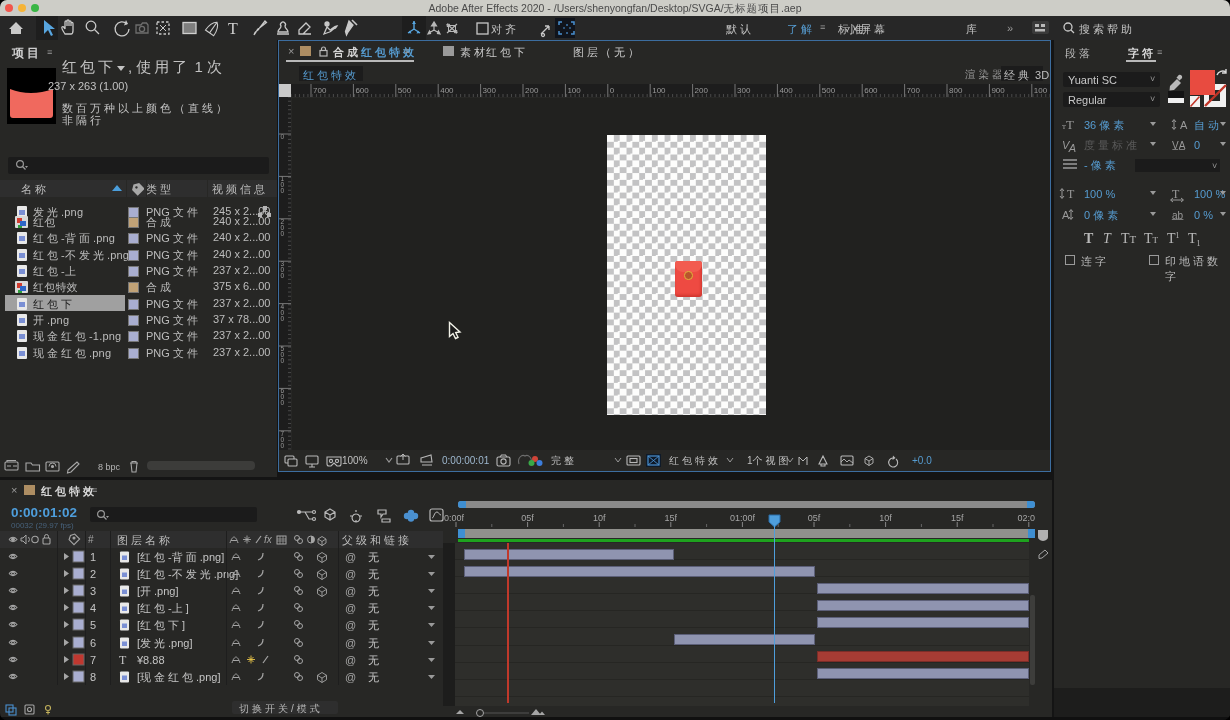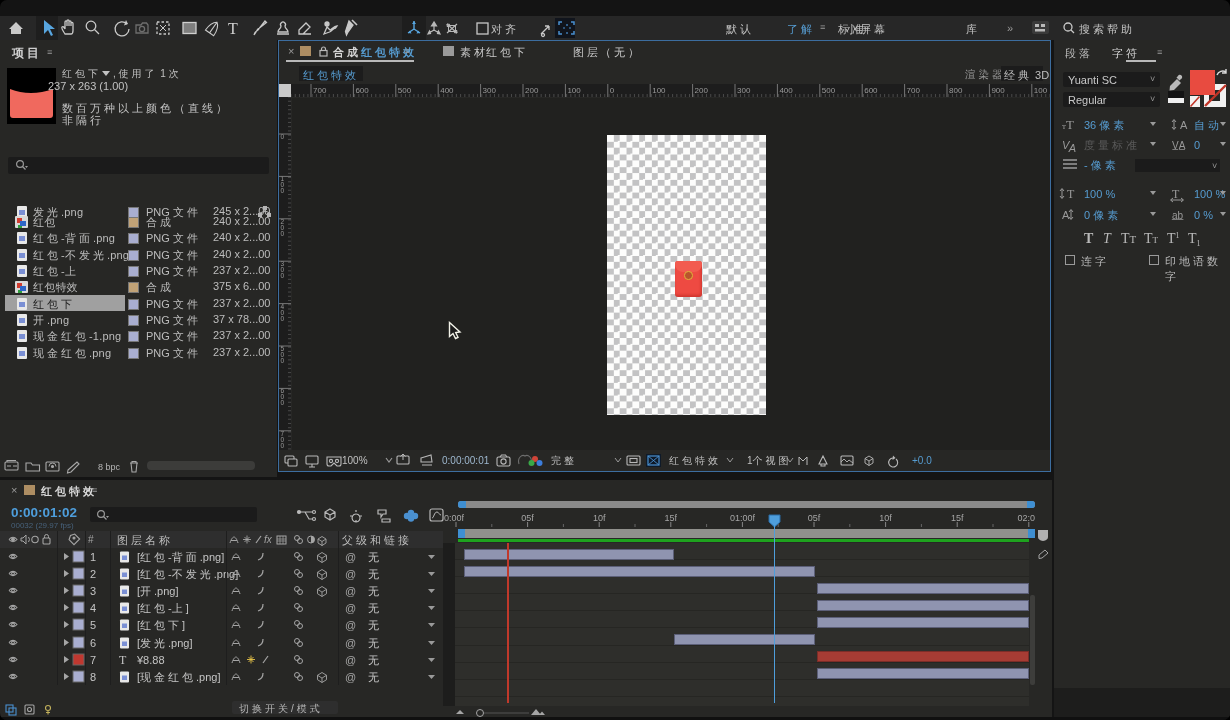--- a/index.html
+++ b/index.html
@@ -47,20 +47,26 @@
 .trow{position:absolute;left:0;width:443px;height:17px;font-size:11px;color:#c4c4c4}
 #bars{position:absolute;left:443px;top:63px;width:592px;height:163px}
 #barsbg{position:absolute;left:12px;top:0;width:574px;height:163px;background:repeating-linear-gradient(to bottom,#2e2e2b 0 16px,#262623 16px 17.1px)}
 .bar{position:absolute;height:11px;background:#8f94b0;border:1px solid #5c5f78}
 svg{display:block}
 </style>
 </head>
 <body>
 <div id="stage">
 
+<div id="titlebar" class="abs">
+  <div class="light" style="left:4.5px;background:#f2564c"></div>
+  <div class="light" style="left:17.5px;background:#f6b437"></div>
+  <div class="light" style="left:30.5px;background:#39b645"></div>
+  <div id="title-text">Adobe After Effects 2020 - /Users/shenyongfan/Desktop/SVGA/<span class="cjk" style="letter-spacing:1px">无标题项目</span>.aep</div>
+</div>
 
 <div id="toolbar" class="abs">
 <svg width="1230" height="24" viewBox="0 0 1230 24">
  <g stroke="#c9c9c9" fill="none" stroke-width="1.3">
 
   <path d="M9 13 L16 6 L23 13 L21 13 L21 18 L11 18 L11 13 Z" fill="#c9c9c9" stroke="none"></path>
 
   <rect x="36" y="0" width="22" height="24" fill="#1e1e1e" stroke="none"></rect>
   <path d="M44 4 L44 18 L48 14 L51 20 L53 19 L50 13 L55 13 Z" fill="#58a6e0" stroke="none"></path>
 
@@ -146,30 +152,44 @@
 
 <div id="proj" class="panel">
   <div style="position:absolute;left:12px;top:5px" class="tabtxt"><b class="cjk">项目</b></div>
   <div style="position:absolute;left:47px;top:7px;color:#9a9a9a;font-size:9px">≡</div>
 
   <div style="position:absolute;left:7px;top:28px;width:49px;height:56px;background:#000">
     <svg width="49" height="56" viewBox="0 0 49 56">
           <path d="M3 21 q10 4 21 4 q11 0 22-4 l0 26 q0 3-3 3 l-37 0 q-3 0-3-3 z" fill="#f0695e"></path>
         </svg>
   </div>
-  <div style="position:absolute;left:62px;top:27px;font-size:10px;color:#c2c2c2"><span class="cjk">红包下</span><span style="display:inline-block;width:0;height:0;border-left:4px solid transparent;border-right:4px solid transparent;border-top:5px solid #c2c2c2;margin:0 3px 1px 1px"></span>, <span class="cjk">使用了</span> 1 <span class="cjk">次</span></div>
+  <div style="position:absolute;left:62px;top:18px;font-size:15px;color:#c2c2c2"><span class="cjk">红包下</span><span style="display:inline-block;width:0;height:0;border-left:4px solid transparent;border-right:4px solid transparent;border-top:5px solid #c2c2c2;margin:0 3px 1px 1px"></span>, <span class="cjk">使用了</span> 1 <span class="cjk">次</span></div>
   <div style="position:absolute;left:48px;top:40px;font-size:11px;color:#c2c2c2">237 x 263 (1.00)</div>
   <div style="position:absolute;left:62px;top:61px;font-size:11px;color:#c2c2c2"><span class="cjk">数百万种以上颜色（直线）</span></div>
   <div style="position:absolute;left:62px;top:73px;font-size:11px;color:#c2c2c2"><span class="cjk">非隔行</span></div>
   <div id="proj-search">
     <svg width="16" height="15" viewBox="0 0 16 15" style="position:absolute;left:5px;top:1px">
           <circle cx="7" cy="6" r="3.4" stroke="#9a9a9a" fill="none" stroke-width="1.2"></circle>
           <path d="M9.5 8.5 l3 3" stroke="#9a9a9a" stroke-width="1.2"></path>
           <path d="M12 8 l3 0 -1.5 2z" fill="#9a9a9a"></path>
         </svg>
+  </div>
+  <div id="proj-hdr">
+    <span class="cjk" style="position:absolute;left:21px;top:2px;font-size:11px;color:#bdbdbd">名称</span>
+    <svg width="14" height="17" style="position:absolute;left:110px;top:0">
+          <path d="M2 11 L7 5 L12 11 Z" fill="#4b9edc"></path>
+        </svg>
+    <svg width="14" height="17" style="position:absolute;left:130px;top:0">
+          <path d="M2 6 l5-3 5 3 -0 8 -10 0z M7 6 a1.2 1.2 0 1 0 0.01 0" fill="#a8a8a8" transform="rotate(-45 7 8)"></path>
+        </svg>
+    <span class="cjk" style="position:absolute;left:146px;top:2px;font-size:11px;color:#bdbdbd">类型</span>
+    <span class="cjk" style="position:absolute;left:212px;top:2px;font-size:11px;color:#bdbdbd">视频信息</span>
+    <div style="position:absolute;left:126px;top:0;width:1px;height:17px;background:#272725"></div>
+    <div style="position:absolute;left:146px;top:0;width:1px;height:17px;background:#272725"></div>
+    <div style="position:absolute;left:207px;top:0;width:1px;height:17px;background:#272725"></div>
   </div>
   <div id="proj-rows">
     <div class="prow" style="top:164px">
           <span class="pngico"></span>
           <span class="nm"><span class="cjk">发光</span>.png</span>
           <span class="sw"></span>
           <span class="ty">PNG <span class="cjk">文件</span></span>
           <span class="nf">245 x 2...00</span>
       <svg width="14" height="14" style="position:absolute;left:258px;top:1px">
             <g fill="#b5b5b5">
@@ -692,21 +712,21 @@
     </svg>
     <span class="cjk" style="position:absolute;left:272px;top:4px">完整</span>
     <span class="cjk" style="position:absolute;left:390px;top:4px">红包特效</span>
     <span style="position:absolute;left:468px;top:4px">1<span class="cjk">个视图</span></span>
   </div>
 </div>
 
 <div id="charp" class="panel">
   <div id="charp-content" style="font-size:11px">
     <span class="cjk" style="position:absolute;left:11px;top:6px;color:#b9b9b9">段落</span>
-    <span class="cjk" style="position:absolute;left:58px;top:6px;color:#d8d8d8;font-weight:normal">字符</span>
+    <span class="cjk" style="position:absolute;left:74px;top:6px;color:#d8d8d8;font-weight:bold">字符</span>
     <span style="position:absolute;left:103px;top:7px;color:#9a9a9a;font-size:9px">≡</span>
     <div style="position:absolute;left:72px;top:20px;width:30px;height:1.5px;background:#b9b9b9"></div>
     <div class="well" style="left:9px;top:32px;width:97px;height:15px"></div>
     <span style="position:absolute;left:14px;top:34px;color:#c9c9c9">Yuanti SC</span>
     <span style="position:absolute;left:96px;top:34px;color:#9a9a9a;font-size:9px">˅</span>
     <div class="well" style="left:9px;top:52px;width:97px;height:15px"></div>
     <span style="position:absolute;left:14px;top:54px;color:#c9c9c9">Regular</span>
     <span style="position:absolute;left:96px;top:54px;color:#9a9a9a;font-size:9px">˅</span>
     <svg width="60" height="40" style="position:absolute;left:112px;top:30px">
       <path d="M4 16 l7-7 4 4 -7 7 -4.5 0.5z" fill="#b9b9b9"></path>

